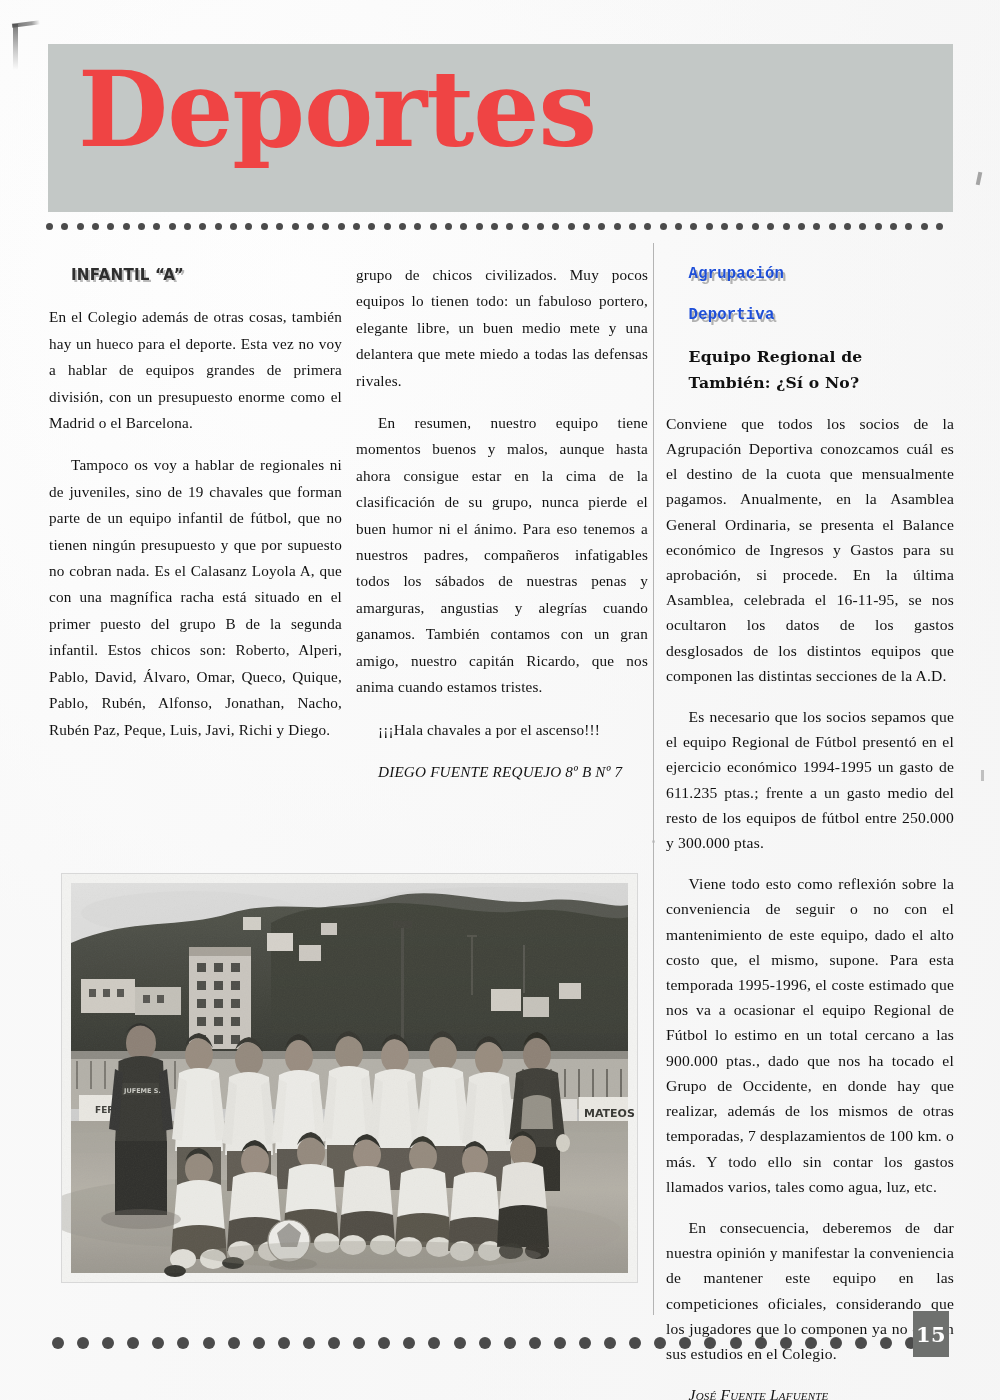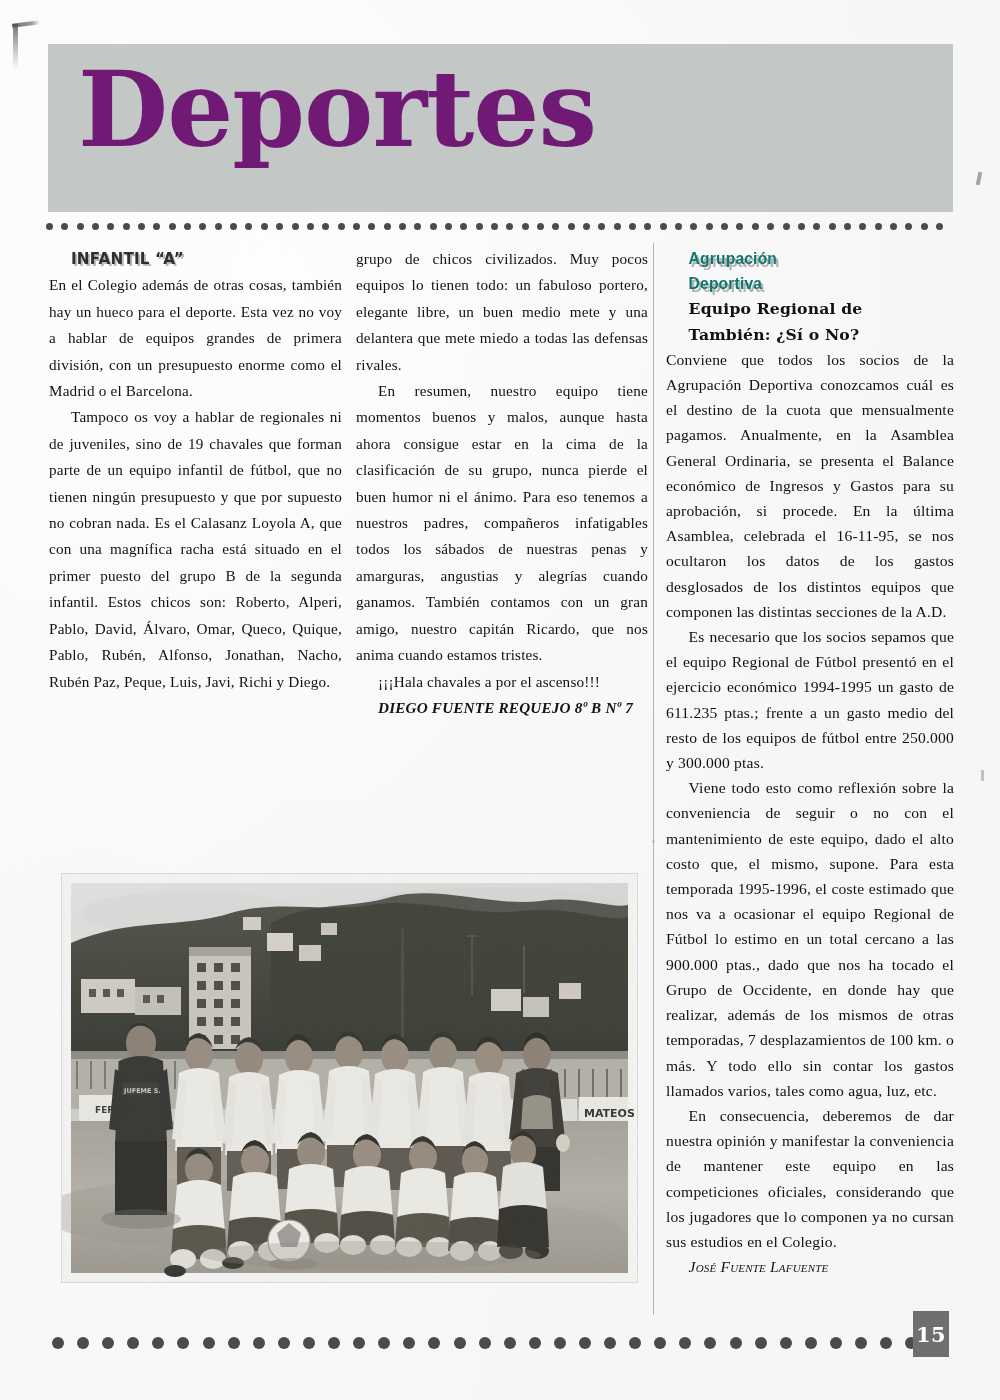--- a/index.html
+++ b/index.html
@@ -73,21 +73,21 @@
     background: #c3c8c6;
   }
   .masthead-title {
     position: absolute;
     left: 78px;
     top: 58px;
     font-family: "DejaVu Serif", "Liberation Serif", serif;
     font-weight: bold;
     font-size: 104px;
     line-height: 1;
-    color: #701a75;
+    color: #ef4444;
     letter-spacing: -1px;
     white-space: nowrap;
   }
 
   
   .dot-rule {
     position: absolute;
     display: flex;
     align-items: center;
   }
@@ -124,21 +124,21 @@
     background: #b4b4b4;
   }
 
   
   .col {
     position: absolute;
     font-family: "Liberation Serif", serif;
     color: #111111;
   }
   .col p {
-    margin: 0 0 0 0;
+    margin: 16px 0 0 0;
     text-align: justify;
     text-justify: inter-word;
     text-indent: 1.45em;
     font-size: 15.2px;
     line-height: 26.4px;
     letter-spacing: 0.18px;
   }
   .col p.first { text-indent: 0; }
 
   .col1 { left: 49px; top: 246px; width: 293px; }
@@ -159,26 +159,26 @@
     letter-spacing: 0.5px;
     color: #2e2e2e;
     margin: 0 0 10px 0;
     text-indent: 0;
     text-align: left;
     text-shadow: 2px 2px 0 rgba(60,60,60,0.35);
   }
 
   
   .headline-agrupacion {
-    font-family: Liberation Sans, sans-serif;
+    font-family: Liberation Mono, monospace;
     font-weight: bold;
     font-size: 31px;
     line-height: 33px;
     letter-spacing: 0.2px;
-    color: #0f766e;
+    color: #1d4ed8;
     margin: 0;
     text-indent: 0;
     text-align: left;
     text-shadow: 2.5px 2.5px 0 rgba(90,90,90,0.45);
   }
   .subhead-agrupacion {
     font-family: "DejaVu Serif", "Liberation Serif", serif;
     font-weight: bold;
     font-size: 23px;
     line-height: 26px;
@@ -186,21 +186,21 @@
     margin: 3px 0 10px 0;
     text-indent: 0;
     text-align: left;
     letter-spacing: -0.2px;
   }
 
   
   .byline {
     font-family: "Liberation Serif", serif;
     font-style: italic;
-    font-weight: bold;
+    font-weight: normal;
     font-size: 15.6px;
     line-height: 24px;
     letter-spacing: 0.4px;
     text-indent: 0;
     text-align: left;
     margin-top: 14px;
     color: #131313;
   }
   .byline-right {
     font-family: "Liberation Serif", serif;

